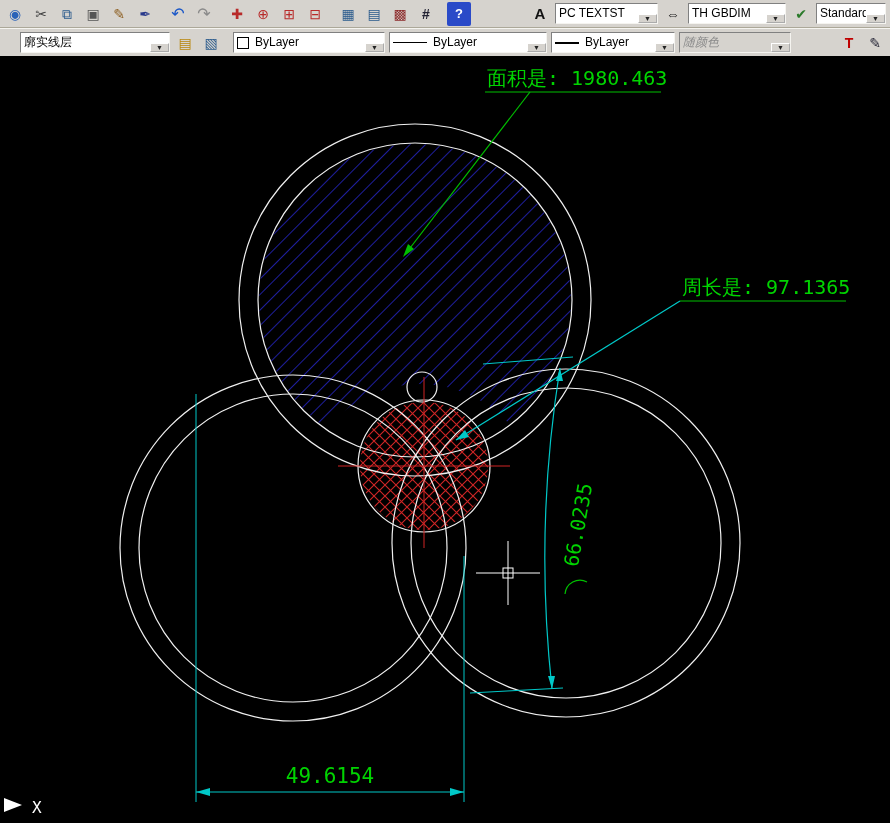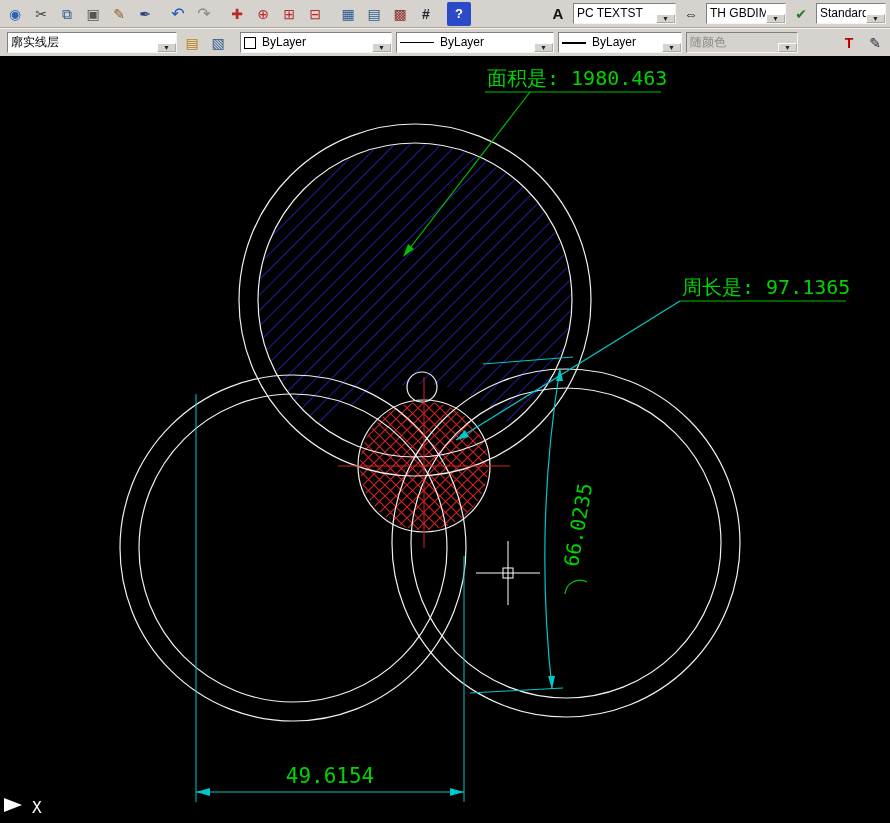--- a/index.html
+++ b/index.html
@@ -26,21 +26,21 @@
   }
   .combo .val{
     flex:1;font-size:12px;line-height:19px;padding:0 3px;color:#000;
     overflow:hidden;white-space:nowrap;
   }
   .combo .drop{
     width:17px;background:#d6d3ce;border:1px outset #fff;
     display:flex;align-items:center;justify-content:center;
     font-size:7px;color:#222;
   }
-  .combo.disabled{background:#d6d3ce;}
+  .combo.disabled{background:#d6d3ce;font-style:italic;}
   .combo.disabled .val{color:#8a8a8a;}
   .swatch{width:10px;height:10px;border:1px solid #000;background:#fff;margin:auto 3px;}
   .ltline{width:34px;height:0;border-top:1px solid #000;margin:auto 3px;}
   .lwline{width:24px;height:2px;background:#000;margin:auto 3px;}
   #canvas{display:block;background:#000;}
   svg text{font-family:"DejaVu Sans Mono","Liberation Sans",monospace;}
 </style>
 </head>
 <body>
 
@@ -66,33 +66,33 @@
   <div class="tbtn" style="color:#223;font-weight:bold">#</div>
   <div class="sep"></div>
   <div class="tbtn" style="color:#fff;background:#2a4ac8;border-radius:2px;font-weight:bold;font-size:13px">?</div>
   <div class="spacer"></div>
   <div class="tbtn" style="color:#111;font-weight:bold;font-size:15px">A</div>
   <div class="combo" style="width:103px">
     <span class="val">PC TEXTST</span>
     <span class="drop">▼</span>
   </div>
   <div class="tbtn" style="color:#222">⇔</div>
-  <div class="combo" style="width:80px">
+  <div class="combo" style="width:98px">
     <span class="val">TH GBDIM</span>
     <span class="drop">▼</span>
   </div>
   <div class="tbtn" style="color:#2a7a2a">✔</div>
   <div class="combo" style="width:70px">
     <span class="val">Standard</span>
     <span class="drop">▼</span>
   </div>
 </div>
 
 <div id="row2" class="toolbar">
-  <div class="combo" style="width:170px;margin-left:5px">
+  <div class="combo" style="width:150px;margin-left:18px">
     <span class="val">廓实线层</span>
     <span class="drop">▼</span>
   </div>
   <div class="tbtn" style="color:#b8860b">▤</div>
   <div class="tbtn" style="color:#2a5a8c">▧</div>
   <div class="sep"></div>
   <div class="combo" style="width:152px">
     <span class="swatch"></span>
     <span class="val">ByLayer</span>
     <span class="drop">▼</span>

